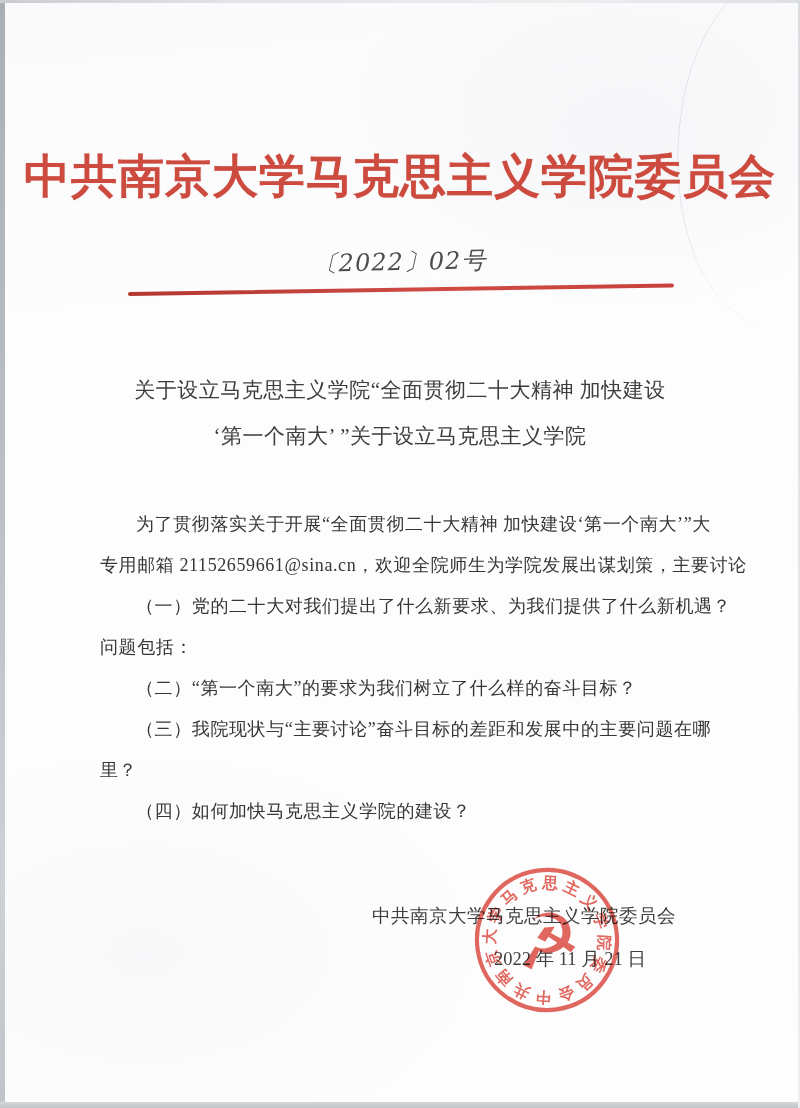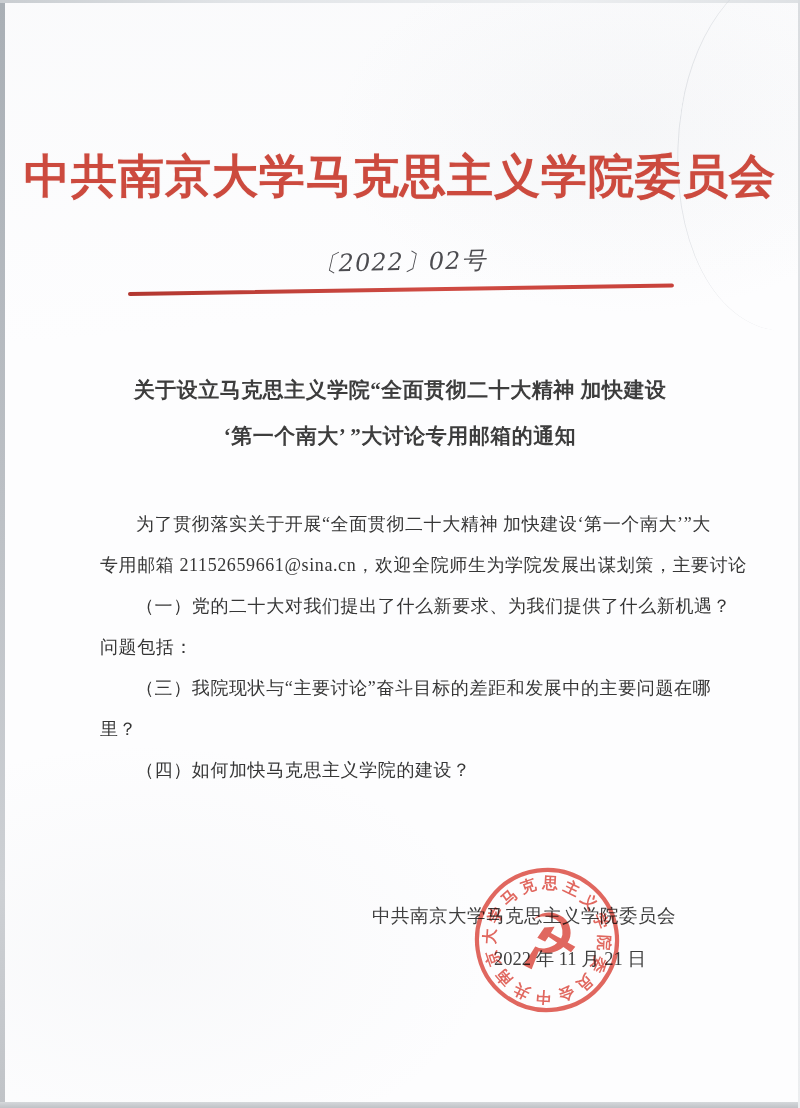--- a/index.html
+++ b/index.html
@@ -72,21 +72,21 @@
     position:absolute;top:292px;left:128px;width:546px;height:3.5px;
     background:linear-gradient(to right,#b23730,#cf4b43 55%,#c8423b);
     transform:rotate(-0.9deg);
     transform-origin:left center;
     border-radius:2px;
   }
   .doc-title{
     position:absolute;top:367px;left:0;width:100%;
     text-align:center;
     font-size:21px;line-height:46px;
-    font-weight:700;
+    font-weight:400;
     color:var(--title-text);
     letter-spacing:0.5px;
   }
   .doc-body{
     position:absolute;top:504px;left:100px;width:604px;
     font-size:18px;line-height:41px;
     color:var(--body-text);
     letter-spacing:0.6px;
   }
   .doc-body .line{white-space:nowrap;}
@@ -133,28 +133,29 @@
 <div class="corner-curve"></div>
 
 <h1 class="org-header">中共南京大学马克思主义学院委员会</h1>
 
 <div class="doc-number">〔2022〕02号</div>
 
 <div class="red-divider"></div>
 
 <div class="doc-title">
   <div class="title-line">关于设立马克思主义学院“全面贯彻二十大精神 加快建设</div>
-  <div class="title-line">‘第一个南大’ ”大讨论专用邮箱的通知</div>
+  <div class="title-line">‘第一个南大’ ”关于设立马克思主义学院</div>
 </div>
 
 <div class="doc-body">
   <div class="line indent">为了贯彻落实关于开展“全面贯彻二十大精神 加快建设‘第一个南大’”大</div>
   <div class="line">专用邮箱 21152659661@sina.cn，欢迎全院师生为学院发展出谋划策，主要讨论</div>
   <div class="line indent">（一）党的二十大对我们提出了什么新要求、为我们提供了什么新机遇？</div>
   <div class="line">问题包括：</div>
+  <div class="line indent">（二）“第一个南大”的要求为我们树立了什么样的奋斗目标？</div>
   <div class="line indent">（三）我院现状与“主要讨论”奋斗目标的差距和发展中的主要问题在哪</div>
   <div class="line">里？</div>
   <div class="line indent">（四）如何加快马克思主义学院的建设？</div>
 </div>
 
 <div class="signature">中共南京大学马克思主义学院委员会</div>
 <div class="sign-date">2022 年 11 月 21 日</div>
 
 <svg class="seal" viewBox="-86 -86 172 172" aria-hidden="true">
   <circle class="ring" cx="0" cy="0" r="70"></circle>

